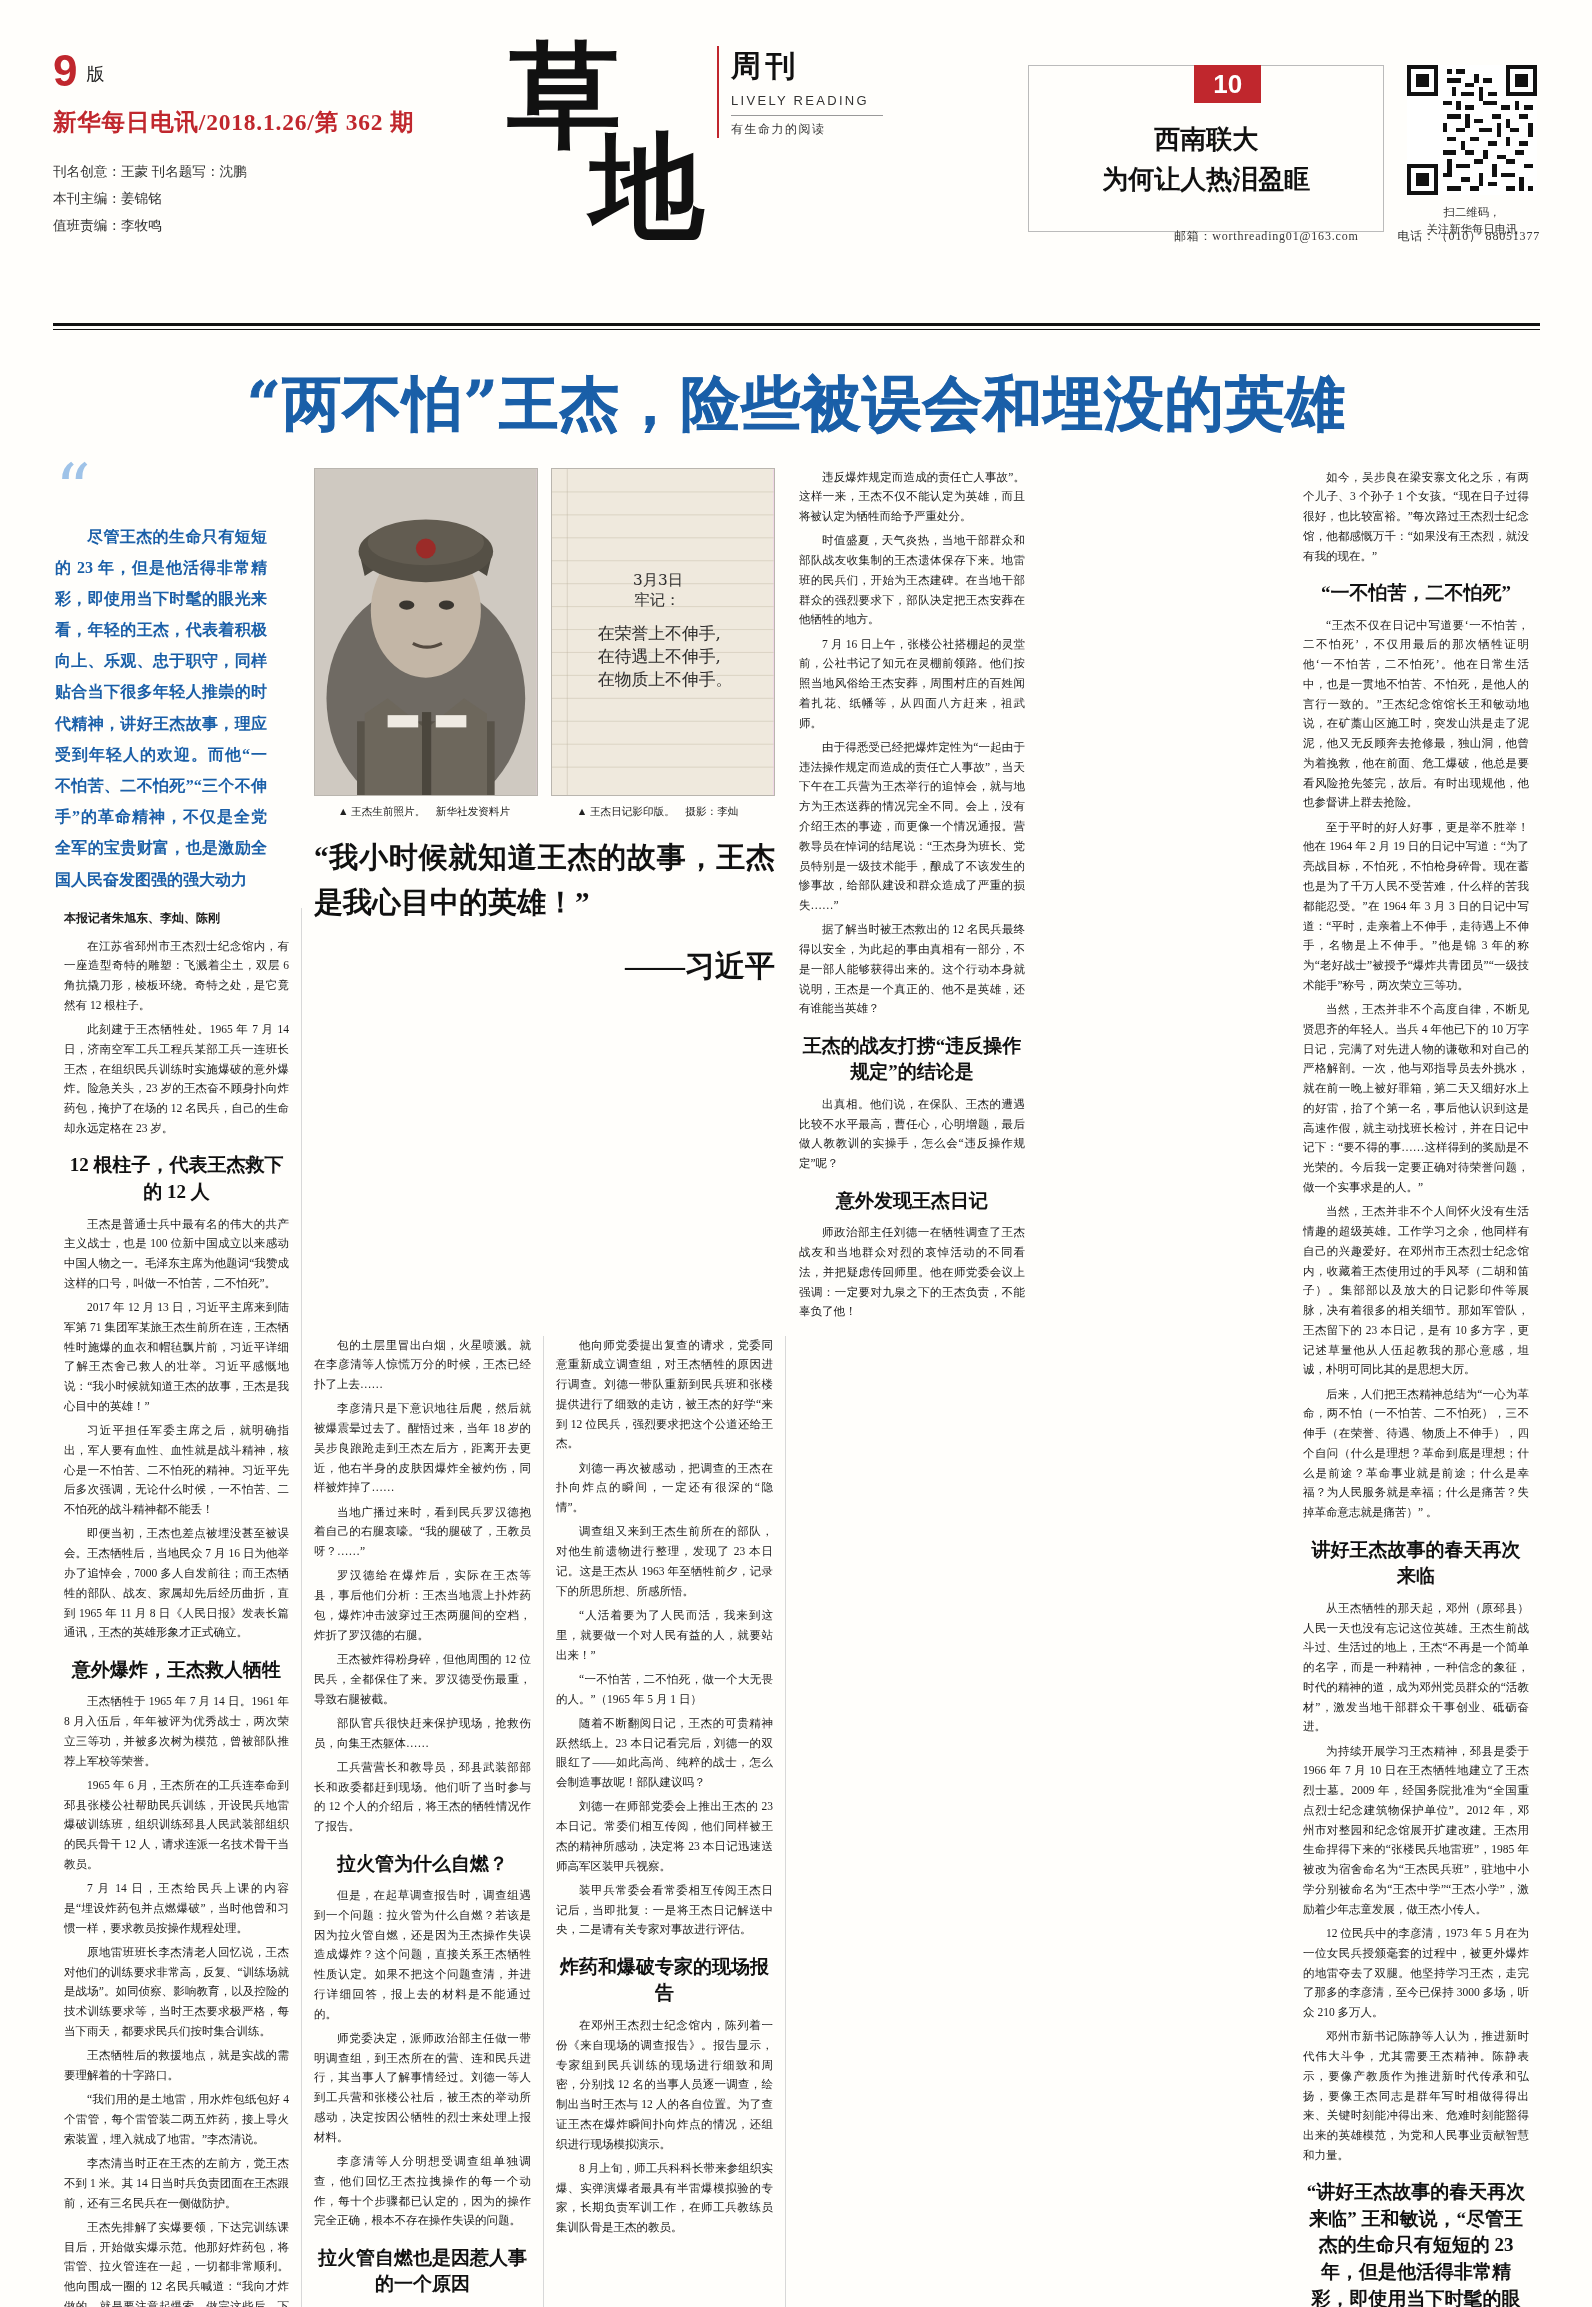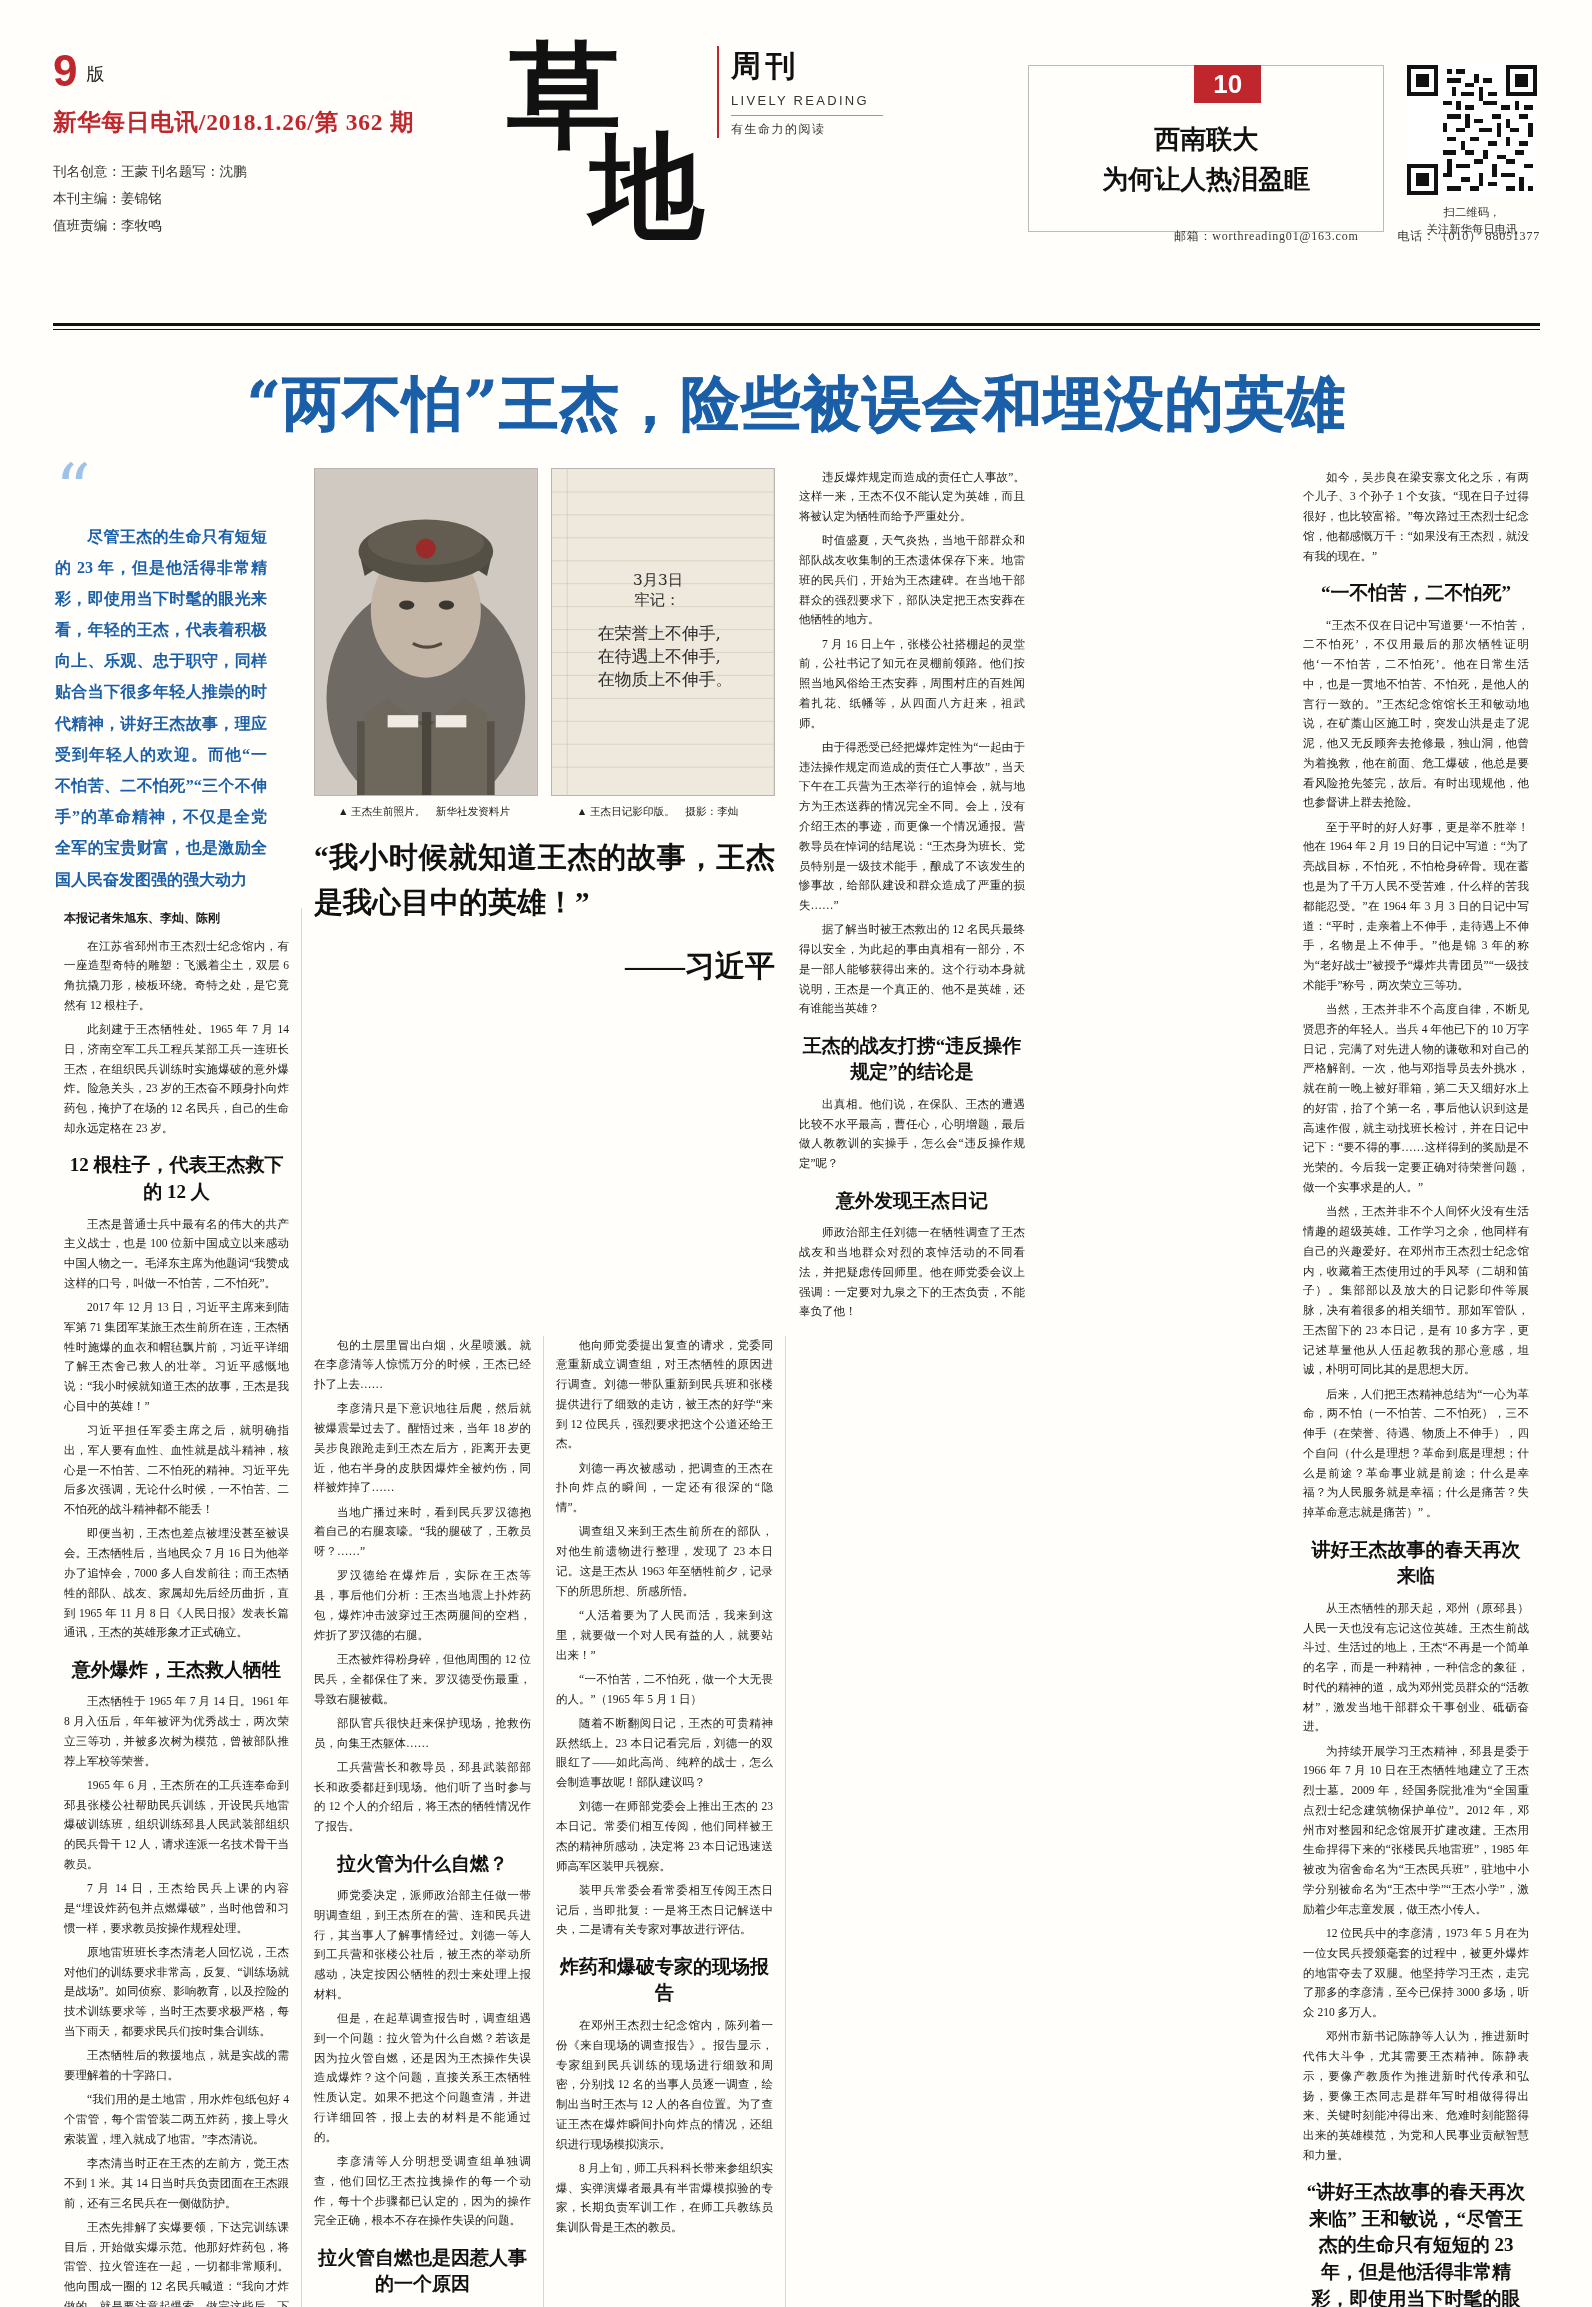--- a/index.html
+++ b/index.html
@@ -254,21 +254,21 @@
     text-align:justify;
     text-indent:2em;
   }
   
   .photos{
     display:flex;
     gap:13.6px;
     margin-bottom:4.5px;
   }
   .photo{
-    background:#fca5a5;
+    background:#f0abfc;
     border:0.8px solid #b9b5ae;
     position:relative;
     overflow:hidden;
     padding-left:36px;
   }
   .photo1{width:220px;height:326px;}
   .photo2{width:220px;height:326px;}
   .cap{
     font-size:10.6px;
     color:#222;
@@ -551,22 +551,22 @@
         <div class="col" style="width:242px;">
             <div id="col2">
               <p>包的土层里冒出白烟，火星喷溅。就在李彦清等人惊慌万分的时候，王杰已经扑了上去……</p>
               <p>李彦清只是下意识地往后爬，然后就被爆震晕过去了。醒悟过来，当年 18 岁的吴步良踉跄走到王杰左后方，距离开去更近，他右半身的皮肤因爆炸全被灼伤，同样被炸掉了……</p>
               <p>当地广播过来时，看到民兵罗汉德抱着自己的右腿哀嚎。“我的腿破了，王教员呀？……”</p>
               <p>罗汉德给在爆炸后，实际在王杰等县，事后他们分析：王杰当地震上扑炸药包，爆炸冲击波穿过王杰两腿间的空档，炸折了罗汉德的右腿。</p>
               <p>王杰被炸得粉身碎，但他周围的 12 位民兵，全都保住了来。罗汉德受伤最重，导致右腿被截。</p>
               <p>部队官兵很快赶来保护现场，抢救伤员，向集王杰躯体……</p>
               <p>工兵营营长和教导员，邳县武装部部长和政委都赶到现场。他们听了当时参与的 12 个人的介绍后，将王杰的牺牲情况作了报告。</p>
               <div class="sec-title">拉火管为什么自燃？</div>
+              <p>但是，在起草调查报告时，调查组遇到一个问题：拉火管为什么自燃？若该是因为拉火管自燃，还是因为王杰操作失误造成爆炸？这个问题，直接关系王杰牺牲性质认定。如果不把这个问题查清，并进行详细回答，报上去的材料是不能通过的。</p>
               <p>师党委决定，派师政治部主任做一带明调查组，到王杰所在的营、连和民兵进行，其当事人了解事情经过。刘德一等人到工兵营和张楼公社后，被王杰的举动所感动，决定按因公牺牲的烈士来处理上报材料。</p>
-              <p>但是，在起草调查报告时，调查组遇到一个问题：拉火管为什么自燃？若该是因为拉火管自燃，还是因为王杰操作失误造成爆炸？这个问题，直接关系王杰牺牲性质认定。如果不把这个问题查清，并进行详细回答，报上去的材料是不能通过的。</p>
               <p>李彦清等人分明想受调查组单独调查，他们回忆王杰拉拽操作的每一个动作，每十个步骤都已认定的，因为的操作完全正确，根本不存在操作失误的问题。</p>
               <div class="sec-title">拉火管自燃也是因惹人事的一个原因</div>
             </div>
           </div>
         <div class="col" style="width:242px;">
             <div id="col3">
               <p>他向师党委提出复查的请求，党委同意重新成立调查组，对王杰牺牲的原因进行调查。刘德一带队重新到民兵班和张楼提供进行了细致的走访，被王杰的好学“来到 12 位民兵，强烈要求把这个公道还给王杰。</p>
               <p>刘德一再次被感动，把调查的王杰在扑向炸点的瞬间，一定还有很深的“隐情”。</p>
               <p>调查组又来到王杰生前所在的部队，对他生前遗物进行整理，发现了 23 本日记。这是王杰从 1963 年至牺牲前夕，记录下的所思所想、所感所悟。</p>
               <p>“人活着要为了人民而活，我来到这里，就要做一个对人民有益的人，就要站出来！”</p>

